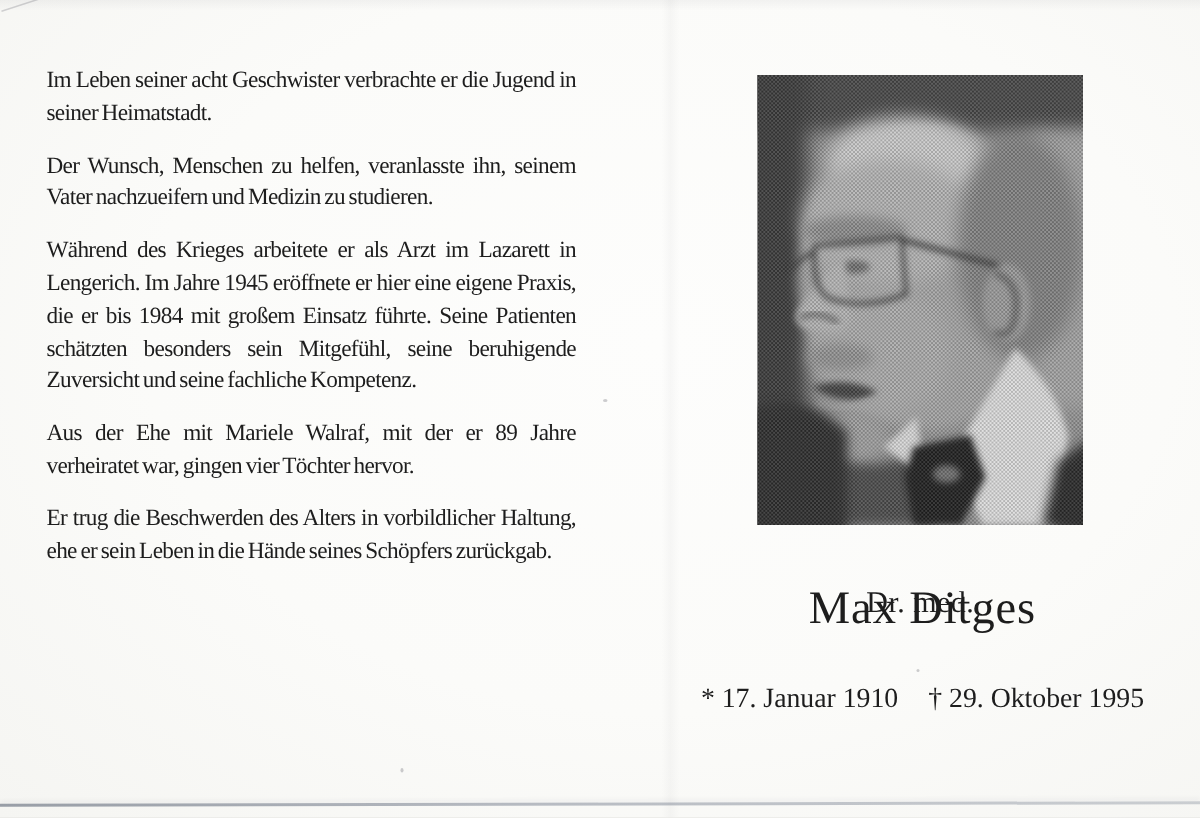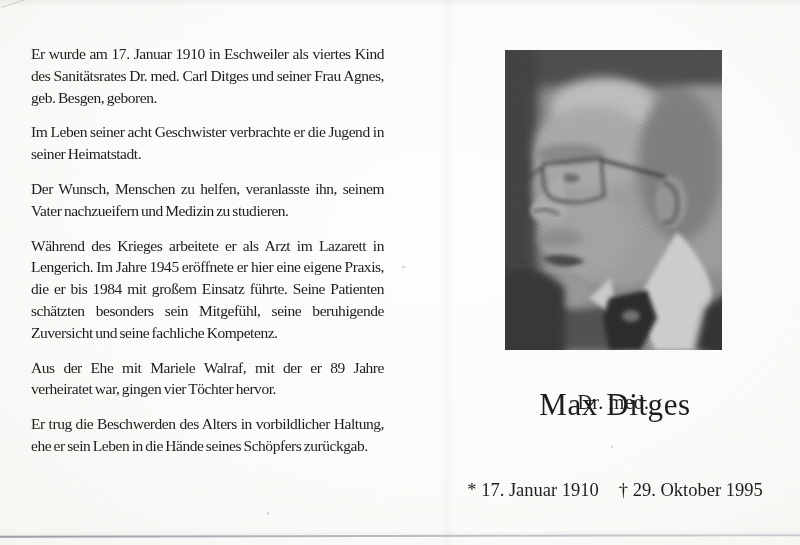--- a/index.html
+++ b/index.html
@@ -31,21 +31,21 @@
   .photo svg{display:block;width:217px;height:300px;}
   .honorific{
     position:absolute;left:505px;top:391px;width:217px;
     text-align:center;font-size:20px;letter-spacing:0.3px;
   }
   .deceased-name{
     position:absolute;left:445px;top:387px;width:340px;
     text-align:center;font-size:31px;letter-spacing:0.6px;
   }
   .dates{
-    position:absolute;left:445px;top:480px;width:340px;
+    position:absolute;left:445px;top:456px;width:340px;
     display:flex;justify-content:center;gap:20px;
     font-size:18.5px;white-space:nowrap;
   }
   
   .crease{
     position:absolute;left:441px;top:0;width:12px;height:545px;
     background:linear-gradient(to right, rgba(60,60,70,0), rgba(60,60,70,0.03) 50%, rgba(60,60,70,0));
     pointer-events:none;
   }
   .edge-top{
@@ -70,21 +70,20 @@
   .speck.s1{left:402px;top:266px;width:3px;height:2px;}
   .speck.s2{left:267px;top:512px;width:2px;height:3px;}
   .speck.s3{left:611px;top:446px;width:2px;height:2px;}
 </style>
 </head>
 <body>
 
 <div class="scan">
 
   <div class="page-left">
-    <p class="para">Er wurde am 17. Januar 1910 in Eschweiler als viertes Kind des Sanitätsrates Dr. med. Carl Ditges und seiner Frau Agnes, geb. Besgen, geboren.</p>
     <p class="para">Im Leben seiner acht Geschwister verbrachte er die Jugend in seiner Heimatstadt.</p>
     <p class="para">Der Wunsch, Menschen zu helfen, veranlasste ihn, seinem Vater nachzueifern und Medizin zu studieren.</p>
     <p class="para">Während des Krieges arbeitete er als Arzt im Lazarett in Lengerich. Im Jahre 1945 eröffnete er hier eine eigene Praxis, die er bis 1984 mit großem Einsatz führte. Seine Patienten schätzten besonders sein Mitgefühl, seine beruhigende Zuversicht und seine fachliche Kompetenz.</p>
     <p class="para">Aus der Ehe mit Mariele Walraf, mit der er 89 Jahre verheiratet war, gingen vier Töchter hervor.</p>
     <p class="para">Er trug die Beschwerden des Alters in vorbildlicher Haltung, ehe er sein Leben in die Hände seines Schöpfers zurückgab.</p>
   </div>
 
   <div class="photo" role="img" aria-label="Black-and-white halftone portrait of an elderly bald man with glasses, dark suit, white shirt and tie, facing left">
     <svg viewBox="0 0 217 300" xmlns="http://www.w3.org/2000/svg">
       <defs>

